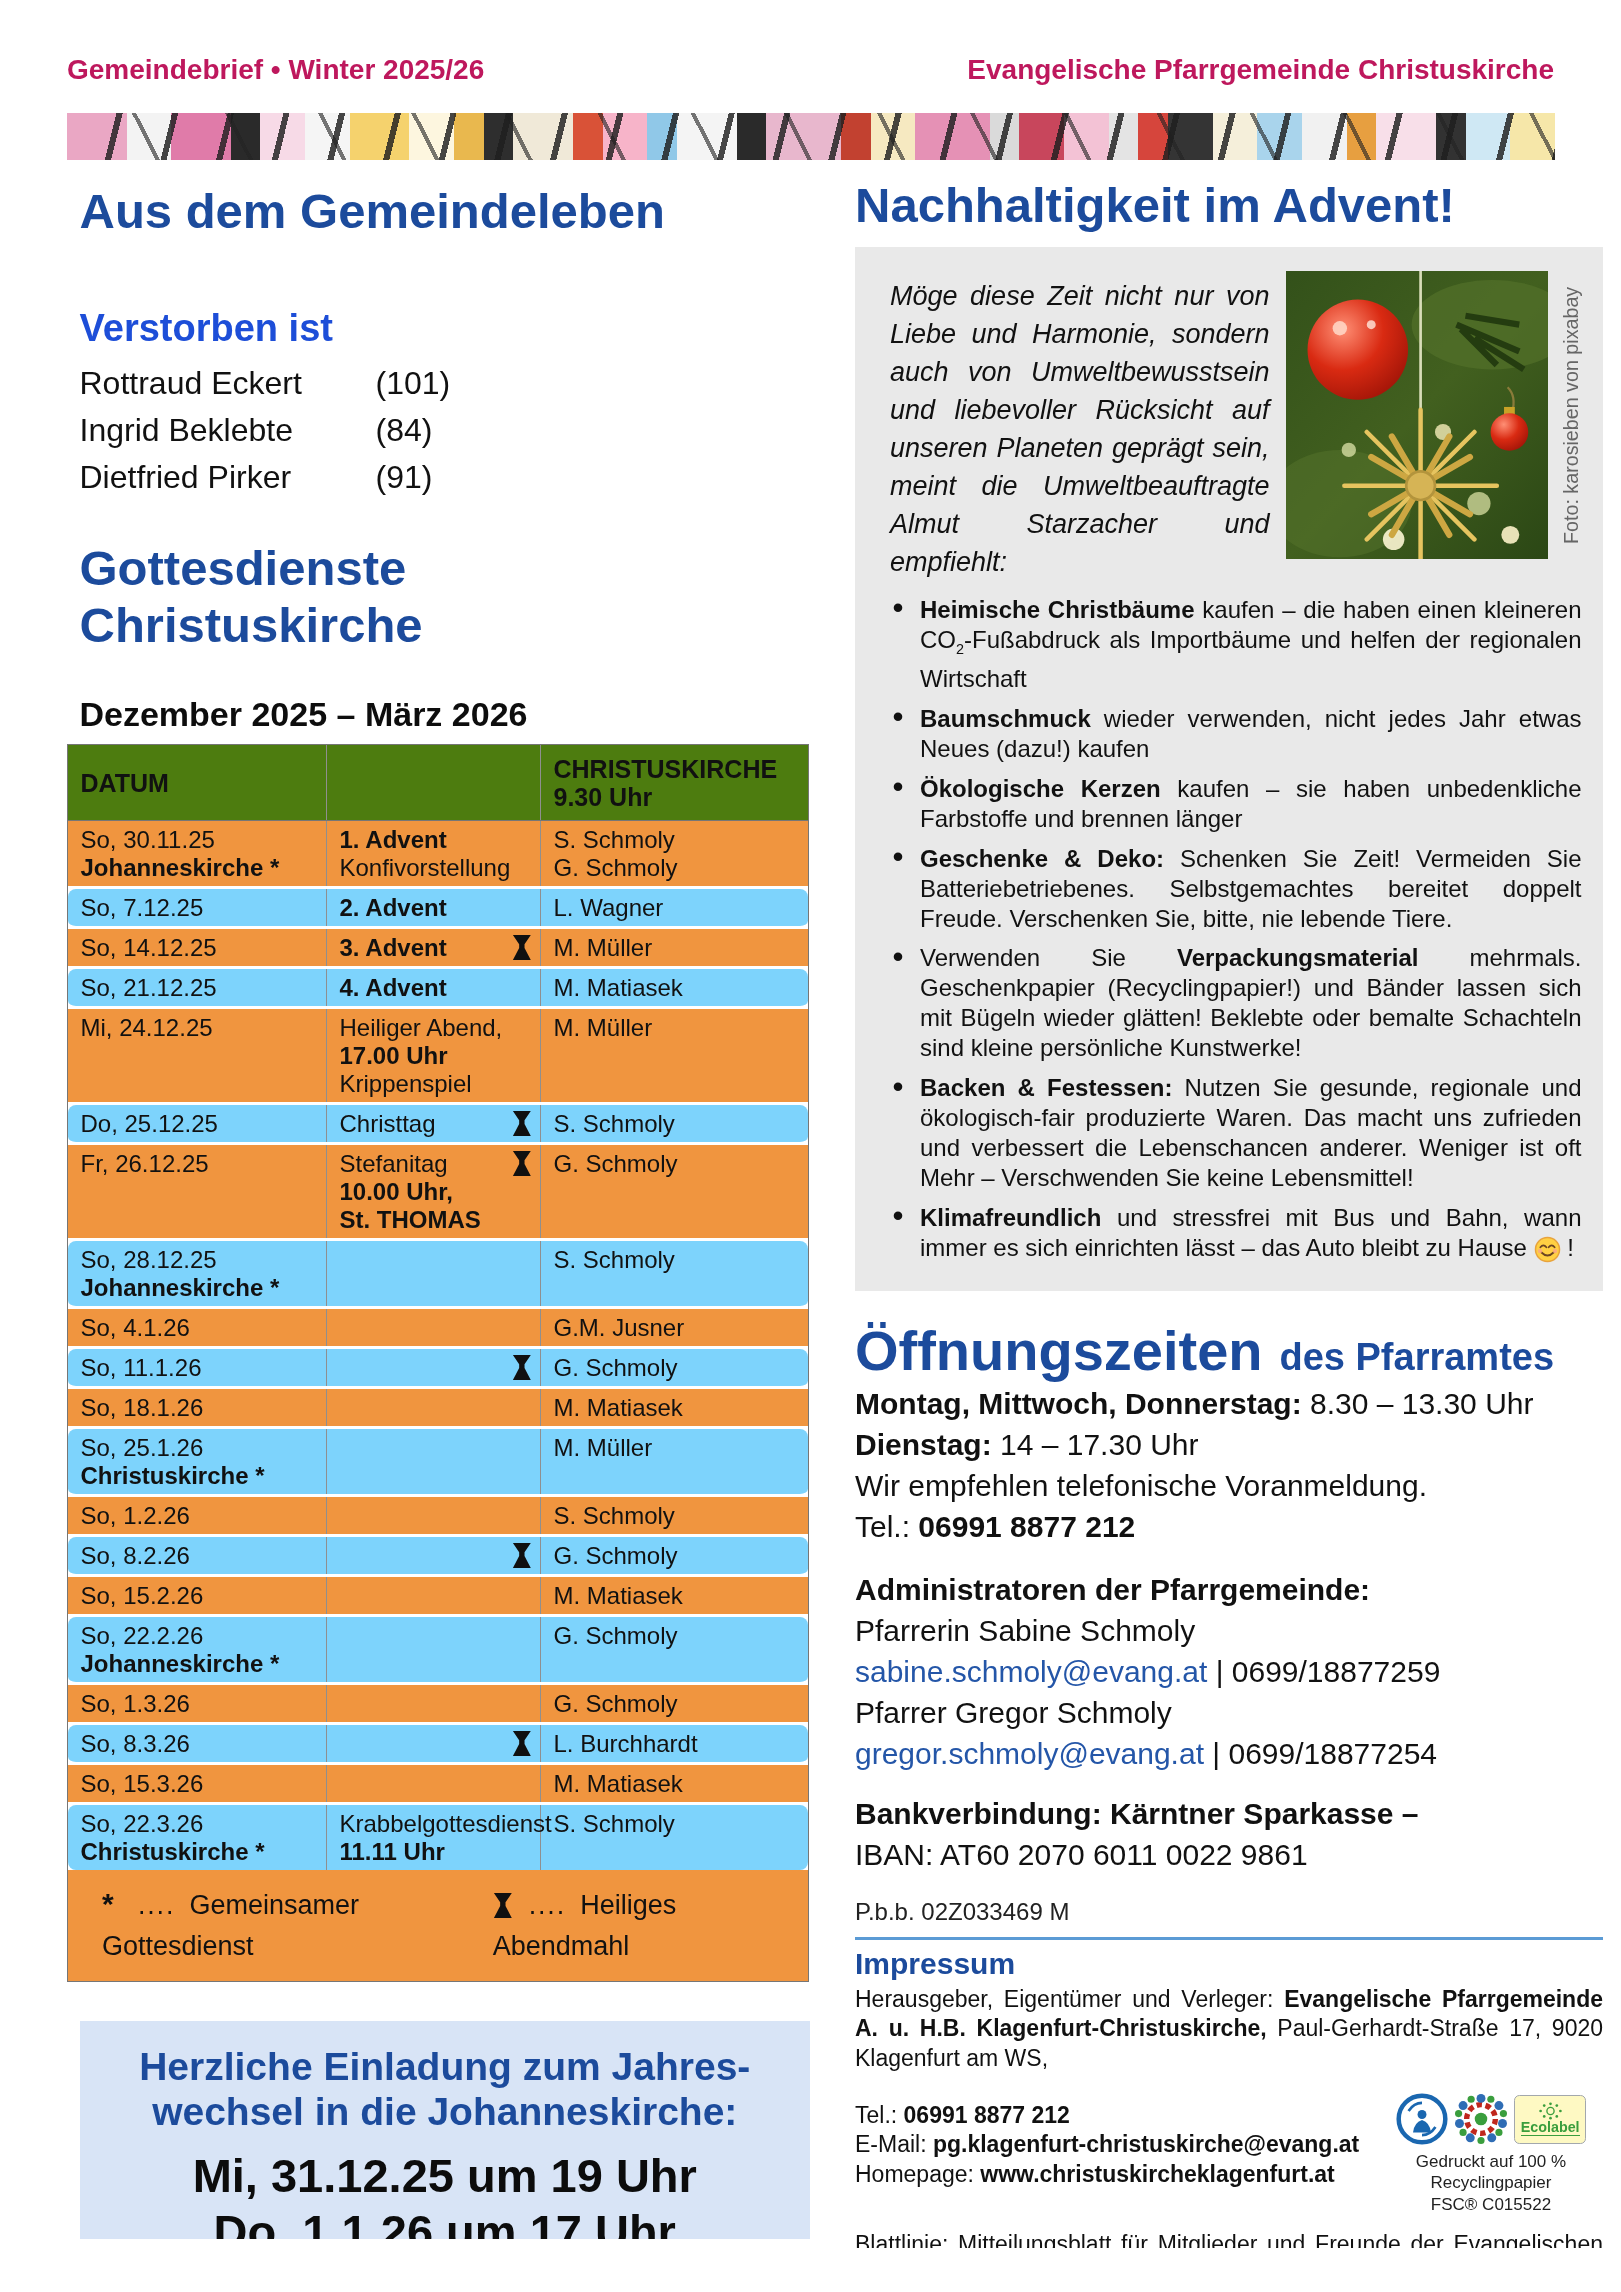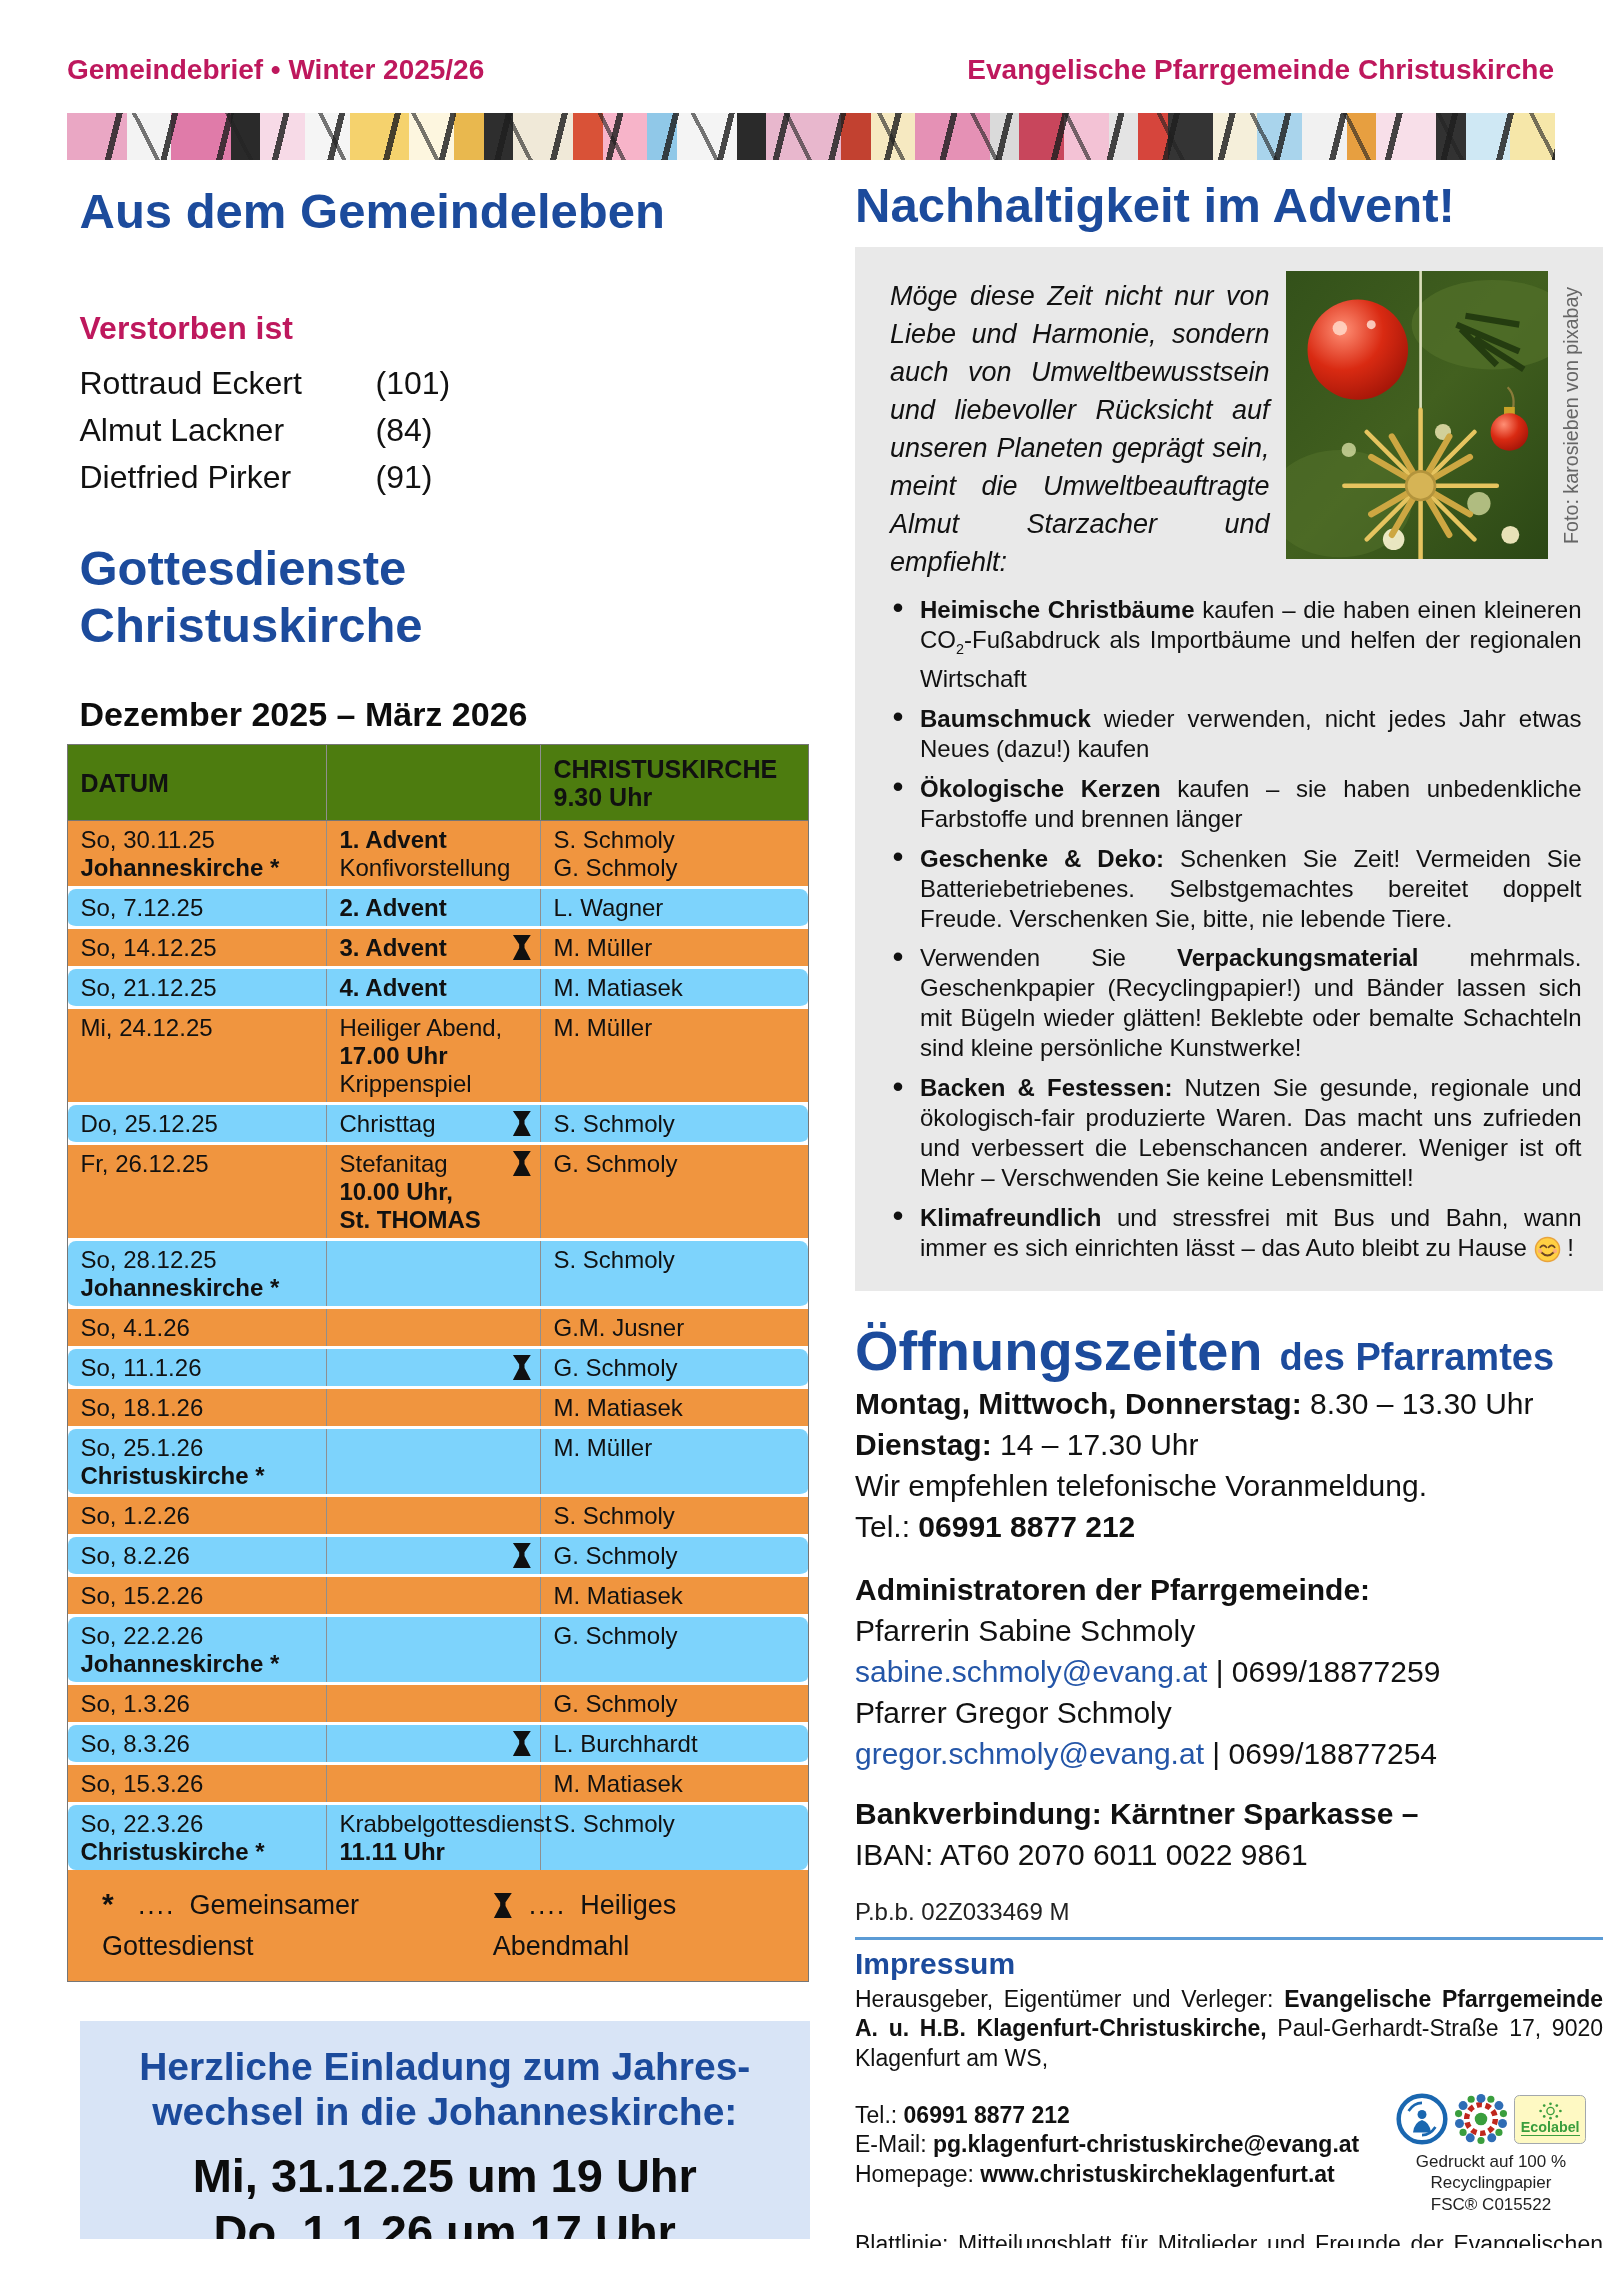--- a/index.html
+++ b/index.html
@@ -21,21 +21,21 @@
        #e591b5 57% 62%,#dadada 62% 64%,#c8465c 64% 67%,#f3c2d5 67% 70%,#e4e4e4 70% 72%,
        #d6453c 72% 74%,#343434 74% 77%,#f5efda 77% 80%,#a9d4ec 80% 83%,#f1f1f1 83% 86%,
        #e79f40 86% 88%,#f8dfe9 88% 92%,#323232 92% 94%,#cfe8f4 94% 97%,#f6e7a9 97% 100%);}
 
   
   .col-left{position:absolute;left:67px;top:184px;width:743px;height:2055px;overflow:hidden;}
   .col-right{position:absolute;left:855px;top:177px;width:748px;height:2071px;overflow:hidden;}
 
   
   .h-big{font-size:49px;line-height:54px;font-weight:bold;color:#1c4b9c;margin:0 0 0 12.5px;}
-  .h-sub{font-size:32px;line-height:41px;font-weight:bold;color:#be185d;margin:70px 0 10.7px 12.5px;}
+  .h-sub{font-size:38px;line-height:41px;font-weight:bold;color:#1d4ed8;margin:70px 0 10.7px 12.5px;}
   .dec-row{display:flex;font-size:32px;line-height:47px;margin-left:12.5px;}
   .dec-name{width:296px;}
   .services-title{font-size:49px;line-height:57px;font-weight:bold;color:#1c4b9c;margin:39px 0 0 12.5px;}
   .period{font-size:34px;font-weight:bold;color:#0d0d0d;margin:41px 0 0 12.5px;line-height:39px;}
 
   .gtable{margin-top:10.7px;border:1.8px solid #767676;width:742px;box-sizing:border-box;font-size:24px;line-height:28px;}
   .gt-row{display:flex;border-bottom:3.6px solid #ffffff;}
   .gt-row:last-child{border-bottom:none;}
   .cell{padding:4.5px 9px 4.5px 12.5px;box-sizing:border-box;position:relative;}
   .c1{width:258px;}
@@ -107,21 +107,21 @@
   <div class="col-left">
     <h1 class="h-big">Aus dem Gemeindeleben</h1>
 
     <h2 class="h-sub">Verstorben ist</h2>
     <div id="deceased-list">
         <div class="dec-row">
           <span class="dec-name">Rottraud Eckert</span>
           <span class="dec-age">(101)</span>
         </div>
         <div class="dec-row">
-          <span class="dec-name">Almut Lackner</span>
+          <span class="dec-name">Ingrid Beklebte</span>
           <span class="dec-age">(84)</span>
         </div>
         <div class="dec-row">
           <span class="dec-name">Dietfried Pirker</span>
           <span class="dec-age">(91)</span>
         </div>
       </div>
 
     <h1 class="services-title">
       <span>Gottesdienste</span><br>

